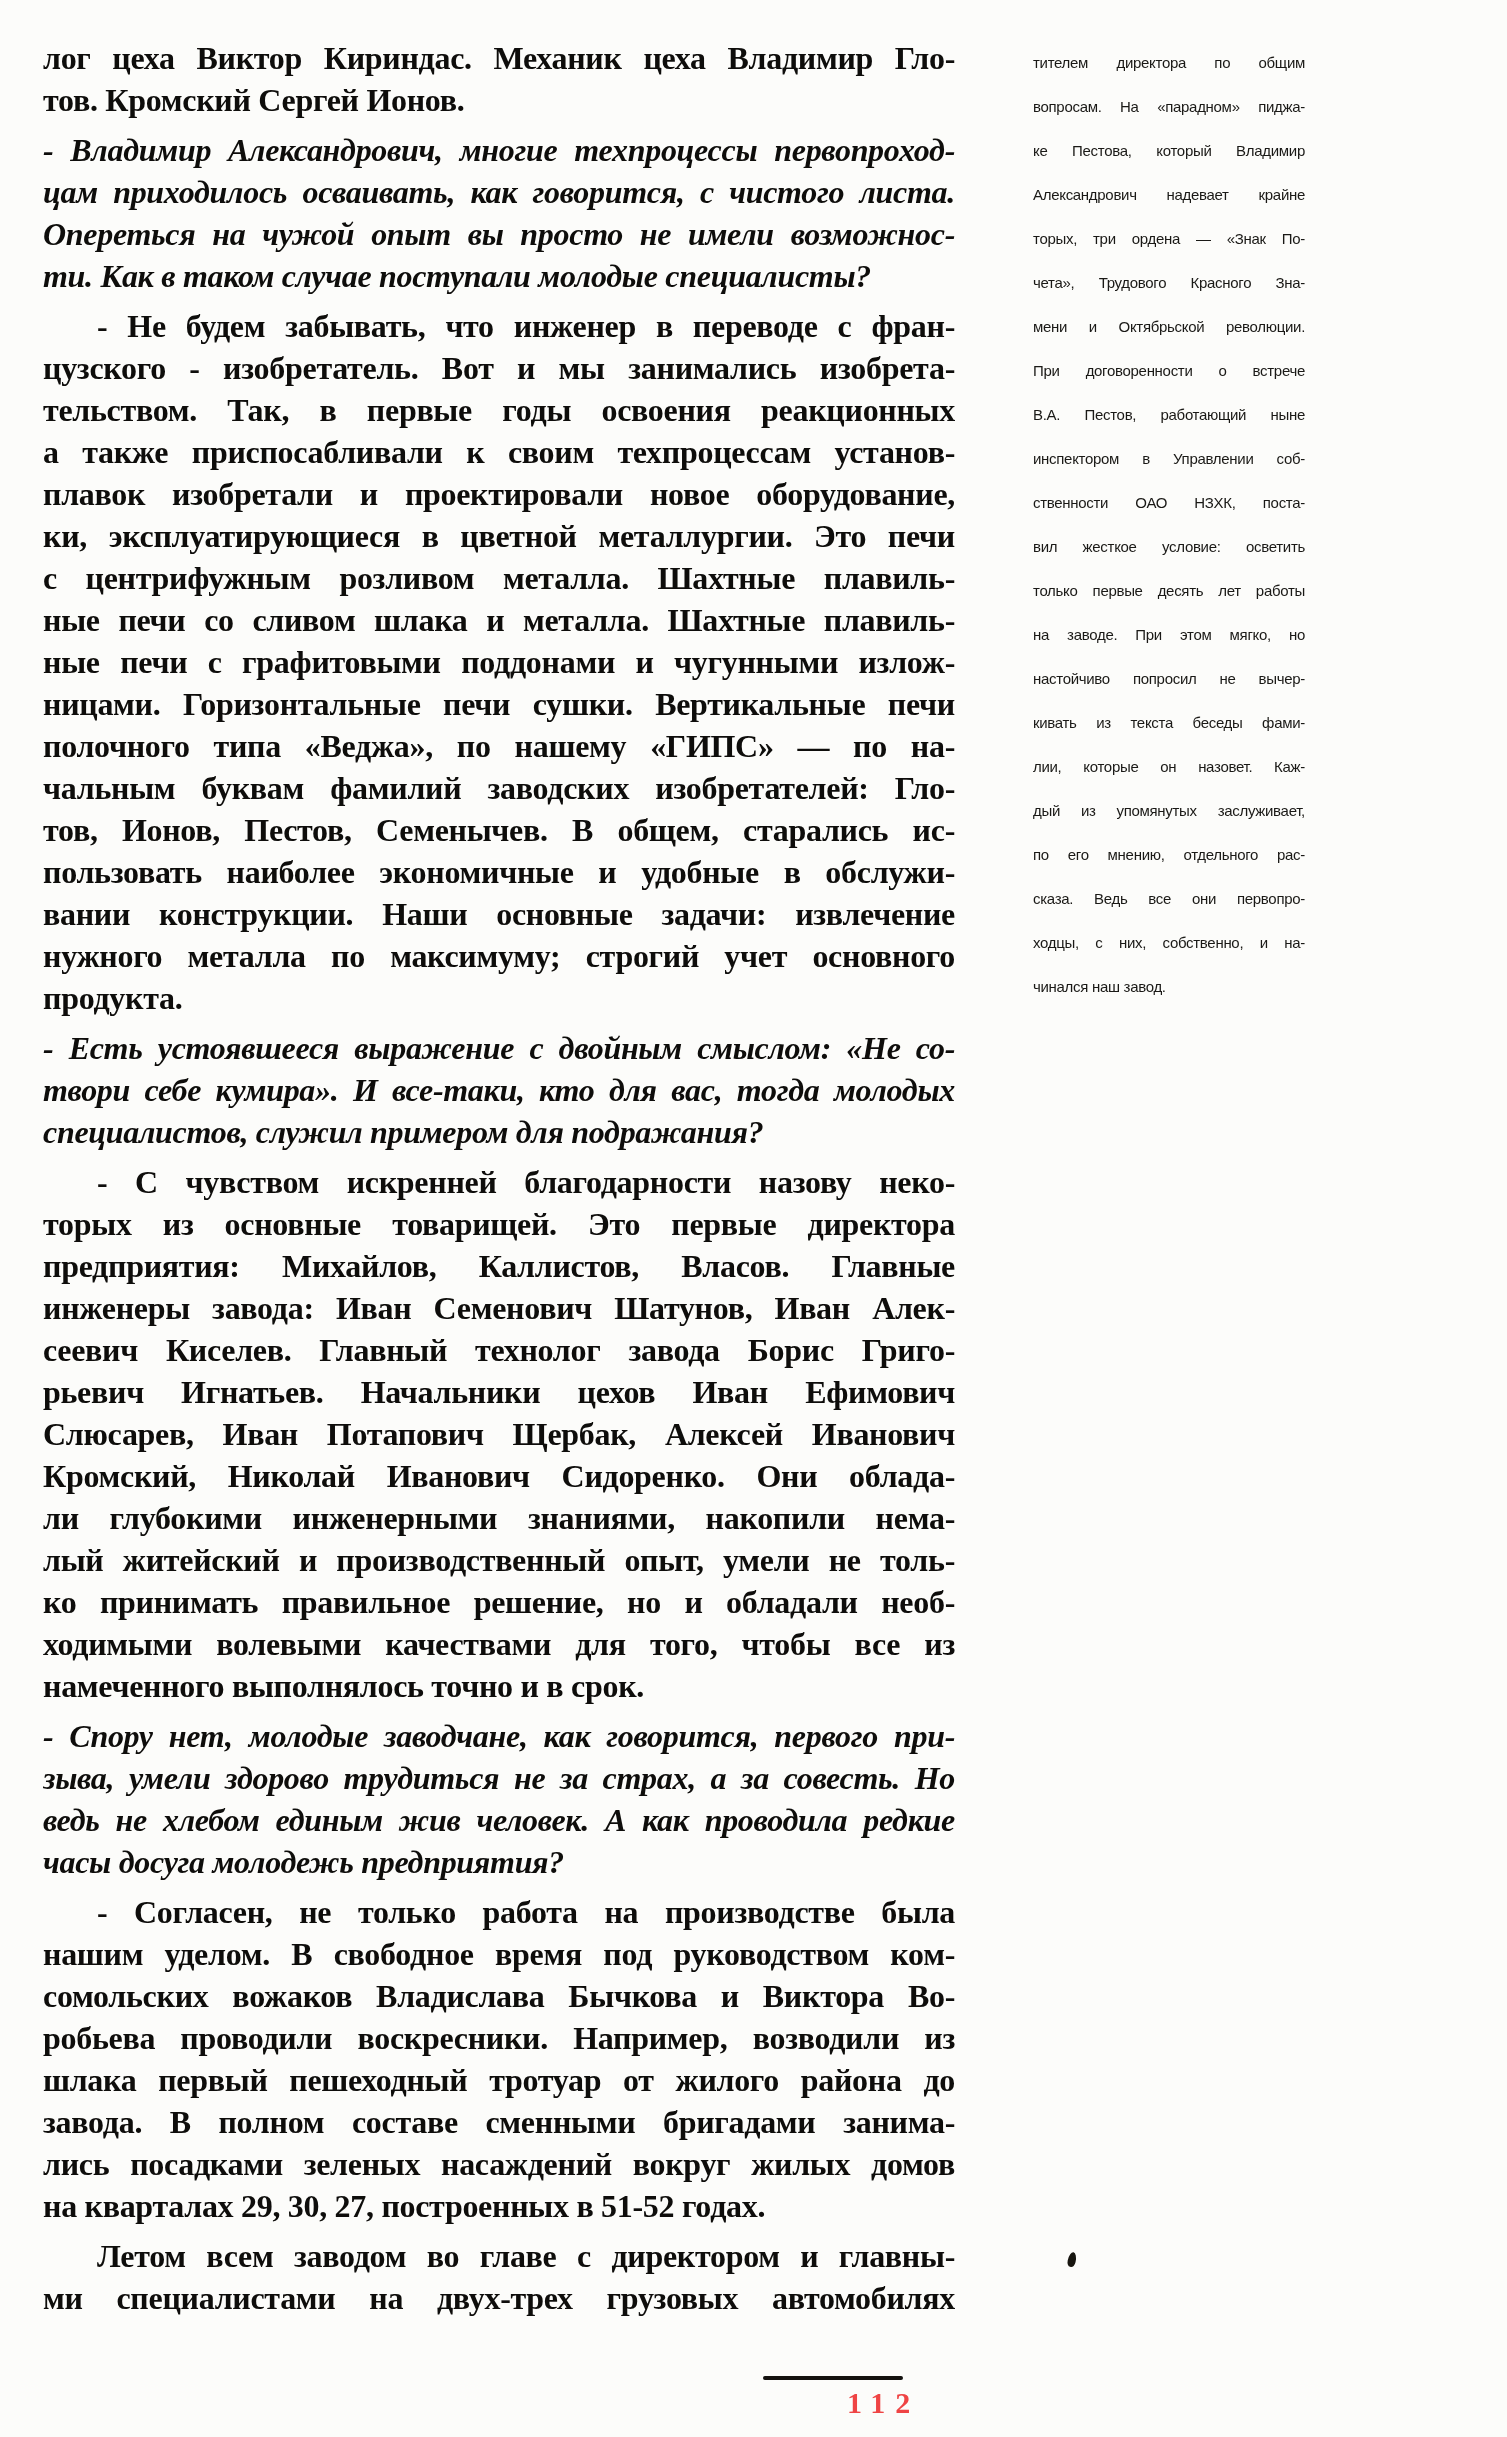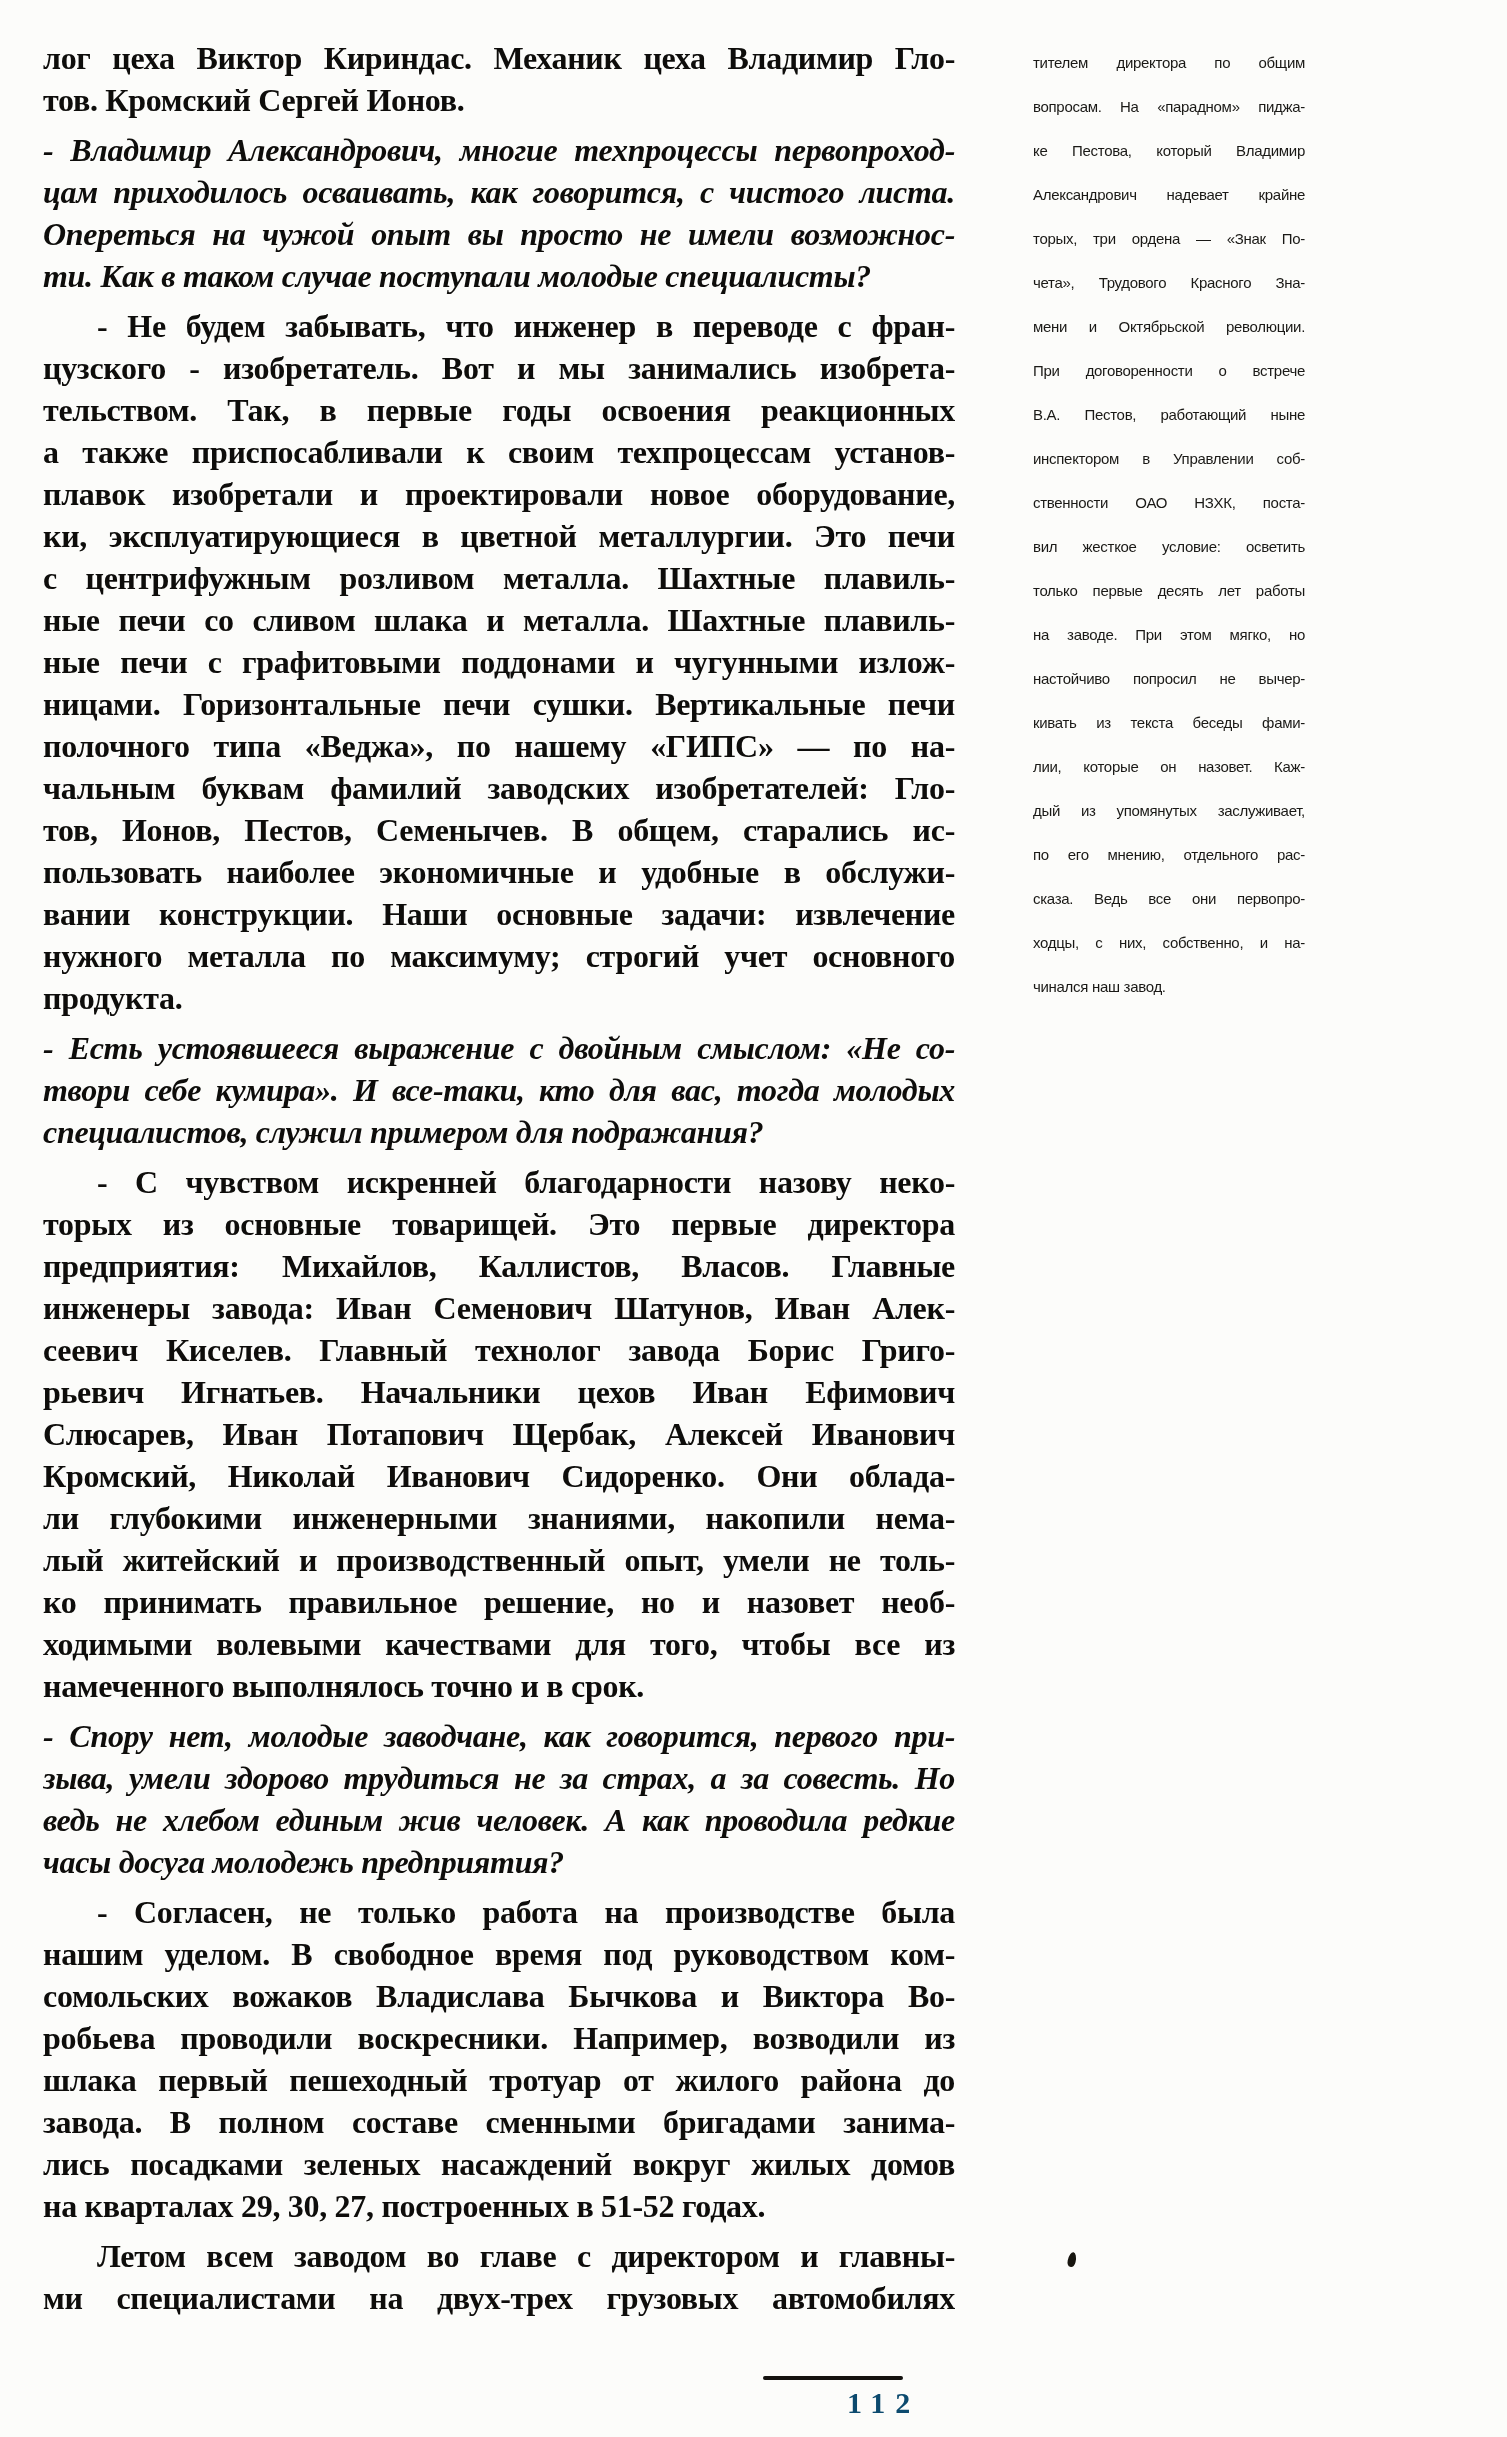--- a/index.html
+++ b/index.html
@@ -42,21 +42,21 @@
   .ln.end{text-align-last:left;white-space:normal;}
   .ln.ind{text-indent:54px;}
   .footer-rule{
     position:absolute;left:763px;top:2376px;width:140px;height:3.8px;
     background:#14120f;border-radius:1.9px;
   }
   .page-number{
     position:absolute;left:847px;top:2386px;width:100px;
     font-family:"Liberation Serif","DejaVu Serif",serif;
     font-weight:700;font-size:30px;letter-spacing:10px;
-    color:#0c4a6e;
+    color:#ef4444;
   }
   .ink-mark{
     position:absolute;left:1068px;top:2252px;
     width:7.5px;height:15px;
     background:#17150f;
     border-radius:55% 55% 50% 50% / 62% 62% 38% 38%;
     transform:rotate(12deg);
   }
 </style>
 </head>
@@ -101,21 +101,21 @@
       <div class="ln ind">- С чувством искренней благодарности назову неко-</div>
       <div class="ln">торых из основные товарищей. Это первые директора</div>
       <div class="ln">предприятия: Михайлов, Каллистов, Власов. Главные</div>
       <div class="ln">инженеры завода: Иван Семенович Шатунов, Иван Алек-</div>
       <div class="ln">сеевич Киселев. Главный технолог завода Борис Григо-</div>
       <div class="ln">рьевич Игнатьев. Начальники цехов Иван Ефимович</div>
       <div class="ln">Слюсарев, Иван Потапович Щербак, Алексей Иванович</div>
       <div class="ln">Кромский, Николай Иванович Сидоренко. Они облада-</div>
       <div class="ln">ли глубокими инженерными знаниями, накопили нема-</div>
       <div class="ln">лый житейский и производственный опыт, умели не толь-</div>
-      <div class="ln">ко принимать правильное решение, но и назовет необ-</div>
+      <div class="ln">ко принимать правильное решение, но и обладали необ-</div>
       <div class="ln">ходимыми волевыми качествами для того, чтобы все из</div>
       <div class="ln end">намеченного выполнялось точно и в срок.</div>
     </div>
     <div class="par it">
       <div class="ln">- Спору нет, молодые заводчане, как говорится, первого при-</div>
       <div class="ln">зыва, умели здорово трудиться не за страх, а за совесть. Но</div>
       <div class="ln">ведь не хлебом единым жив человек. А как проводила редкие</div>
       <div class="ln end">часы досуга молодежь предприятия?</div>
     </div>
     <div class="par">

